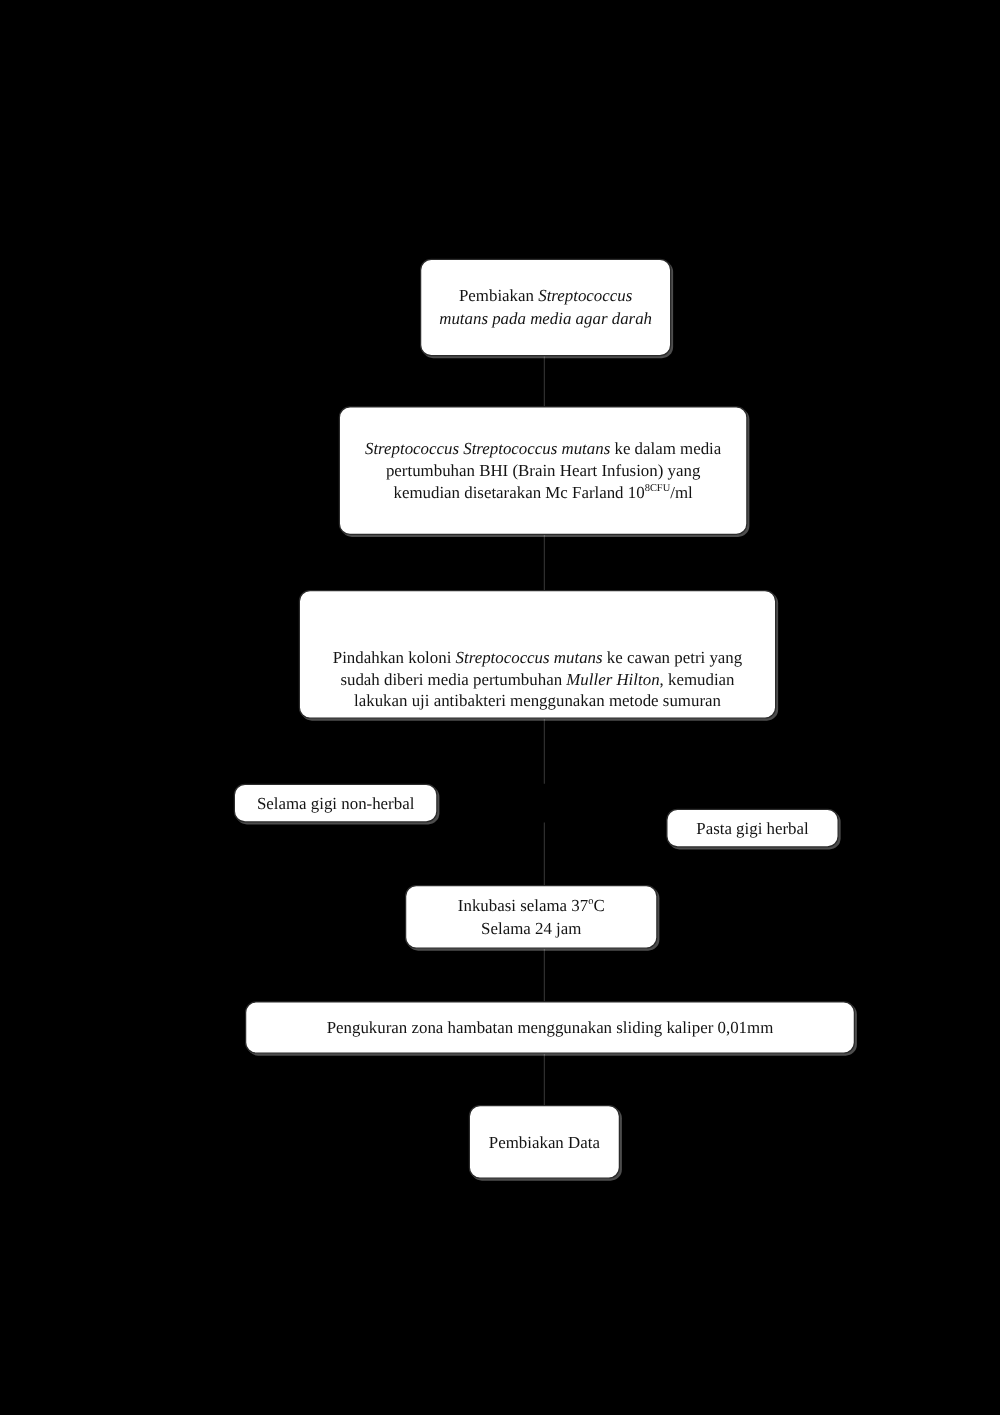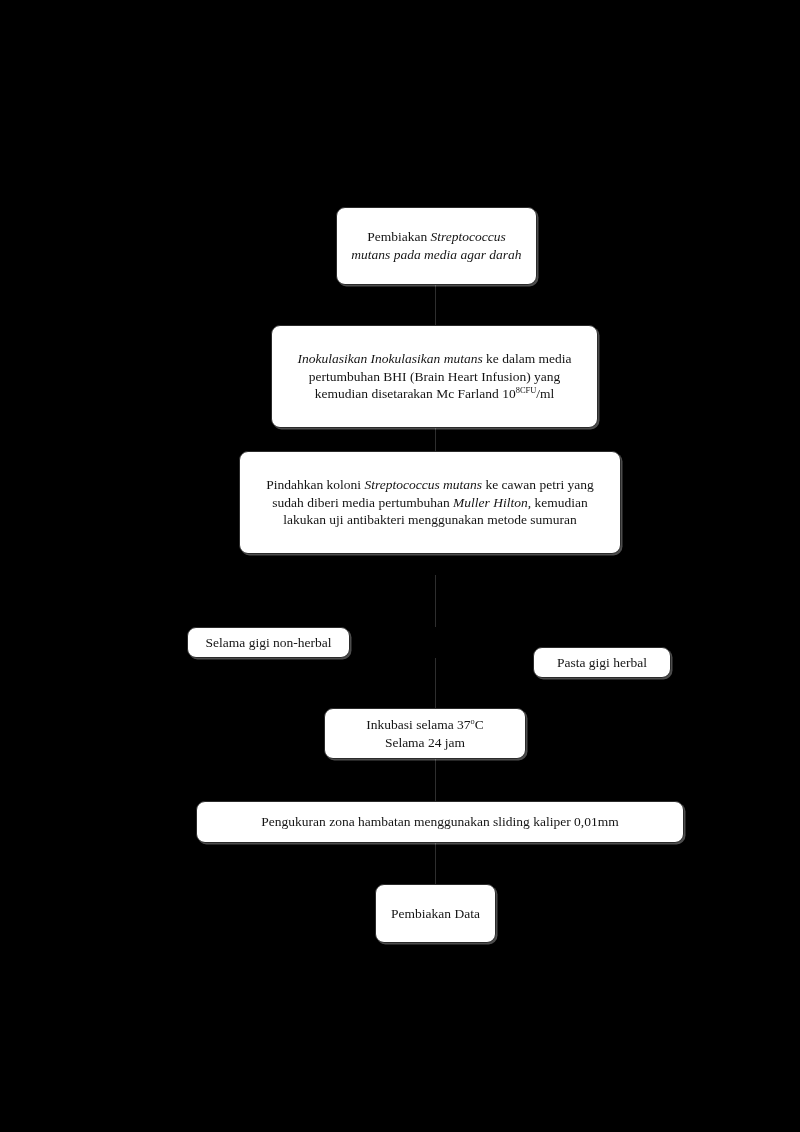--- a/index.html
+++ b/index.html
@@ -56,23 +56,23 @@
       <div class="connector" style="left: 435px; top: 575px; width: 1px; height: 52px;"></div>
       <div class="connector" style="left: 435px; top: 658px; width: 1px; height: 50px;"></div>
       <div class="connector" style="left: 435px; top: 759px; width: 1px; height: 42px;"></div>
       <div class="connector" style="left: 435px; top: 843px; width: 1px; height: 41px;"></div>
     </div>
   <div id="node-layer">
       <div class="node" style="left: 336px; top: 207px; width: 201px; height: 78px;">
         <span class="txt">Pembiakan <i>Streptococcus mutans pada media agar darah</i></span>
       </div>
       <div class="node" style="left: 271px; top: 325px; width: 327px; height: 103px;">
-        <span class="txt"><i>Inokulasikan Inokulasikan mutans</i> ke dalam media pertumbuhan BHI (Brain Heart Infusion) yang kemudian disetarakan Mc Farland 10<sup>8CFU</sup>/ml</span>
+        <span class="txt"><i>Streptococcus Streptococcus mutans</i> ke dalam media pertumbuhan BHI (Brain Heart Infusion) yang kemudian disetarakan Mc Farland 10<sup>8CFU</sup>/ml</span>
       </div>
-      <div class="node" style="left: 239px; top: 451px; width: 382px; height: 103px;">
+      <div class="node" style="left: 239px; top: 472px; width: 382px; height: 103px; align-items: flex-end;">
         <span class="txt">Pindahkan koloni <i>Streptococcus mutans</i> ke cawan petri yang sudah diberi media pertumbuhan <i>Muller Hilton</i>, kemudian lakukan uji antibakteri menggunakan metode sumuran</span>
       </div>
       <div class="node" style="left: 187px; top: 627px; width: 163px; height: 31px;">
         <span class="txt">Selama gigi non-herbal</span>
       </div>
       <div class="node" style="left: 533px; top: 627px; width: 138px; height: 31px; margin-top: 20px;">
         <span class="txt">Pasta gigi herbal</span>
       </div>
       <div class="node" style="left: 324px; top: 708px; width: 202px; height: 51px;">
         <span class="txt">Inkubasi selama 37<sup>o</sup>C<br>Selama 24 jam</span>

